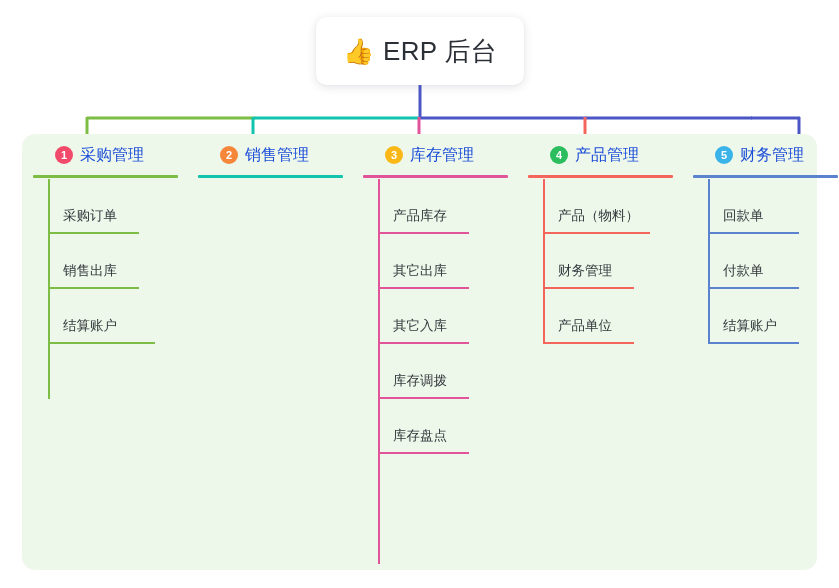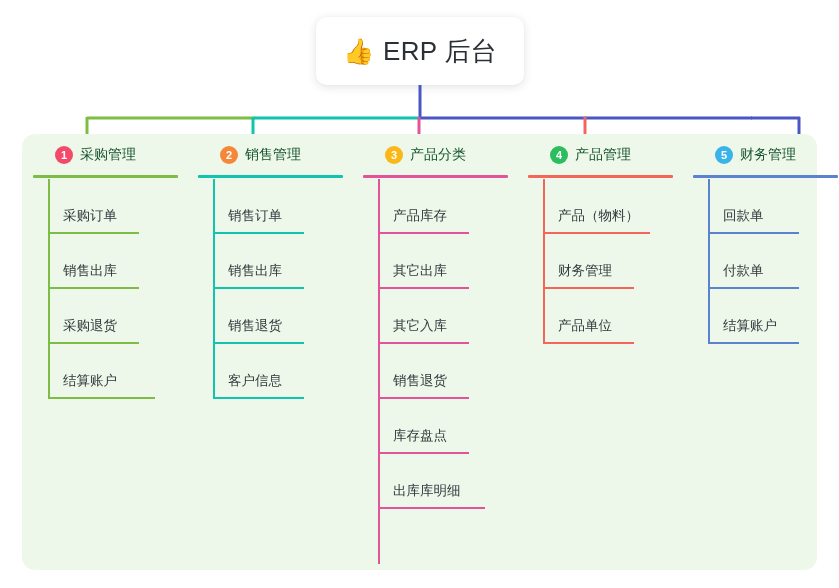--- a/index.html
+++ b/index.html
@@ -111,22 +111,22 @@
     align-items: center;
     justify-content: center;
     font-size: 11px;
     color: #ffffff;
     font-weight: bold;
     margin-right: 7px;
     flex: 0 0 auto;
     line-height: 1;
   }
   .col-title {
-    font-size: 14px;
-    color: #14532d;
+    font-size: 16px;
+    color: #1d4ed8;
     white-space: nowrap;
   }
   .col-rule {
     position: absolute;
     left: 0;
     top: 41px;
     width: 145px;
     height: 3px;
     border-radius: 1px;
   }
@@ -205,86 +205,59 @@
         <div class="col-body">
           <div class="spine" style="background: rgb(125, 189, 69); height: 220px;"></div>
           <div class="item">
             <span class="item-label">采购订单</span>
             <div class="item-rule" style="background: rgb(125, 189, 69);"></div>
           </div>
           <div class="item">
             <span class="item-label">销售出库</span>
             <div class="item-rule" style="background: rgb(125, 189, 69);"></div>
           </div>
-          <div class="item">
-            <span class="item-label">采购退货</span>
-            <div class="item-rule" style="background: rgb(125, 189, 69);"></div>
-          </div>
           <div class="item wide">
             <span class="item-label">结算账户</span>
             <div class="item-rule" style="background: rgb(125, 189, 69);"></div>
           </div>
         </div>
       </div>
       <div class="column col-1">
         <div class="col-header">
           <span class="badge" style="background: rgb(245, 135, 58);">2</span>
           <span class="col-title">销售管理</span>
           <div class="col-rule" style="background: rgb(16, 196, 173);"></div>
         </div>
-        <div class="col-body">
-          <div class="spine" style="background: rgb(16, 196, 173); height: 220px;"></div>
-          <div class="item">
-            <span class="item-label">销售订单</span>
-            <div class="item-rule" style="background: rgb(16, 196, 173);"></div>
-          </div>
-          <div class="item">
-            <span class="item-label">销售出库</span>
-            <div class="item-rule" style="background: rgb(16, 196, 173);"></div>
-          </div>
-          <div class="item">
-            <span class="item-label">销售退货</span>
-            <div class="item-rule" style="background: rgb(16, 196, 173);"></div>
-          </div>
-          <div class="item">
-            <span class="item-label">客户信息</span>
-            <div class="item-rule" style="background: rgb(16, 196, 173);"></div>
-          </div>
-        </div>
       </div>
       <div class="column col-2">
         <div class="col-header">
           <span class="badge" style="background: rgb(249, 184, 24);">3</span>
-          <span class="col-title">产品分类</span>
+          <span class="col-title">库存管理</span>
           <div class="col-rule" style="background: rgb(226, 84, 154);"></div>
         </div>
         <div class="col-body">
           <div class="spine" style="background: rgb(226, 84, 154); height: 385px;"></div>
           <div class="item">
             <span class="item-label">产品库存</span>
             <div class="item-rule" style="background: rgb(226, 84, 154);"></div>
           </div>
           <div class="item">
             <span class="item-label">其它出库</span>
             <div class="item-rule" style="background: rgb(226, 84, 154);"></div>
           </div>
           <div class="item">
             <span class="item-label">其它入库</span>
             <div class="item-rule" style="background: rgb(226, 84, 154);"></div>
           </div>
           <div class="item">
-            <span class="item-label">销售退货</span>
+            <span class="item-label">库存调拨</span>
             <div class="item-rule" style="background: rgb(226, 84, 154);"></div>
           </div>
           <div class="item">
             <span class="item-label">库存盘点</span>
-            <div class="item-rule" style="background: rgb(226, 84, 154);"></div>
-          </div>
-          <div class="item wide">
-            <span class="item-label">出库库明细</span>
             <div class="item-rule" style="background: rgb(226, 84, 154);"></div>
           </div>
         </div>
       </div>
       <div class="column col-3">
         <div class="col-header">
           <span class="badge" style="background: rgb(43, 189, 94);">4</span>
           <span class="col-title">产品管理</span>
           <div class="col-rule" style="background: rgb(244, 102, 92);"></div>
         </div>

